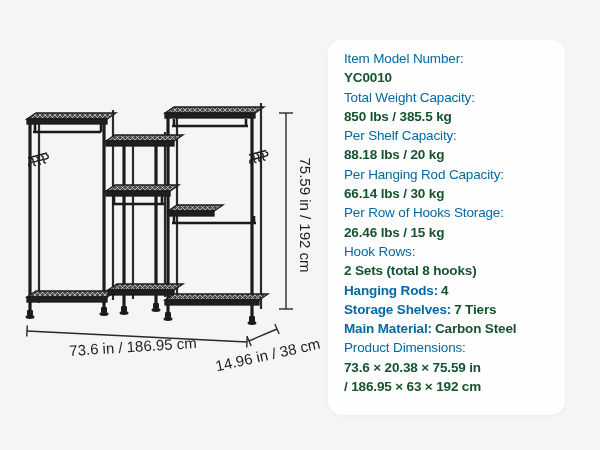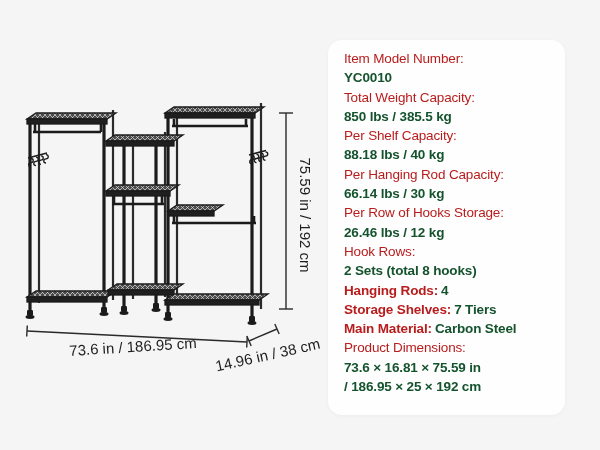--- a/index.html
+++ b/index.html
@@ -18,21 +18,21 @@
 
   
   .spec-panel{
     position:absolute;left:328px;top:40px;width:237px;height:375px;
     background:#fefefe;border-radius:14px;
     box-shadow:0 1px 4px rgba(0,0,0,0.04);
     box-sizing:border-box;
     padding:9px 8px 0 16px;
   }
   .row{white-space:nowrap;line-height:19.3px;font-size:13.5px;letter-spacing:-0.15px;}
-  .lbl{color:#b91c1c;font-weight:400;}
+  .lbl{color:#0369a1;font-weight:400;}
   .row.inline .lbl{margin-right:3px;font-weight:bold;}
   .val{color:#14532d;font-weight:700;}
 
   svg text{
     font-family:"Liberation Sans", sans-serif;
     fill:#1e1e1e;
   }
 </style>
 </head>
 <body>
@@ -155,31 +155,31 @@
       <div class="val">YC0010</div>
     </div>
 
     <div class="row block">
       <div class="lbl">Total Weight Capacity:</div>
       <div class="val">850 lbs / 385.5 kg</div>
     </div>
 
     <div class="row block">
       <div class="lbl">Per Shelf Capacity:</div>
-      <div class="val">88.18 lbs / 40 kg</div>
+      <div class="val">88.18 lbs / 20 kg</div>
     </div>
 
     <div class="row block">
       <div class="lbl">Per Hanging Rod Capacity:</div>
       <div class="val">66.14 lbs / 30 kg</div>
     </div>
 
     <div class="row block">
       <div class="lbl">Per Row of Hooks Storage:</div>
-      <div class="val">26.46 lbs / 12 kg</div>
+      <div class="val">26.46 lbs / 15 kg</div>
     </div>
 
     <div class="row block">
       <div class="lbl">Hook Rows:</div>
       <div class="val">2 Sets (total 8 hooks)</div>
     </div>
 
     <div class="row inline">
       <span class="lbl">Hanging Rods:</span><span class="val">4</span>
     </div>
@@ -188,18 +188,18 @@
       <span class="lbl">Storage Shelves:</span><span class="val">7 Tiers</span>
     </div>
 
     <div class="row inline">
       <span class="lbl">Main Material:</span><span class="val">Carbon Steel</span>
     </div>
 
 
     <div class="row block">
       <div class="lbl">Product Dimensions:</div>
-      <div class="val">73.6 × 16.81 × 75.59 in</div>
-      <div class="val">/ 186.95 × 25 × 192 cm</div>
+      <div class="val">73.6 × 20.38 × 75.59 in</div>
+      <div class="val">/ 186.95 × 63 × 192 cm</div>
     </div>
 
   </div>
 </div>
 
 </body></html>

